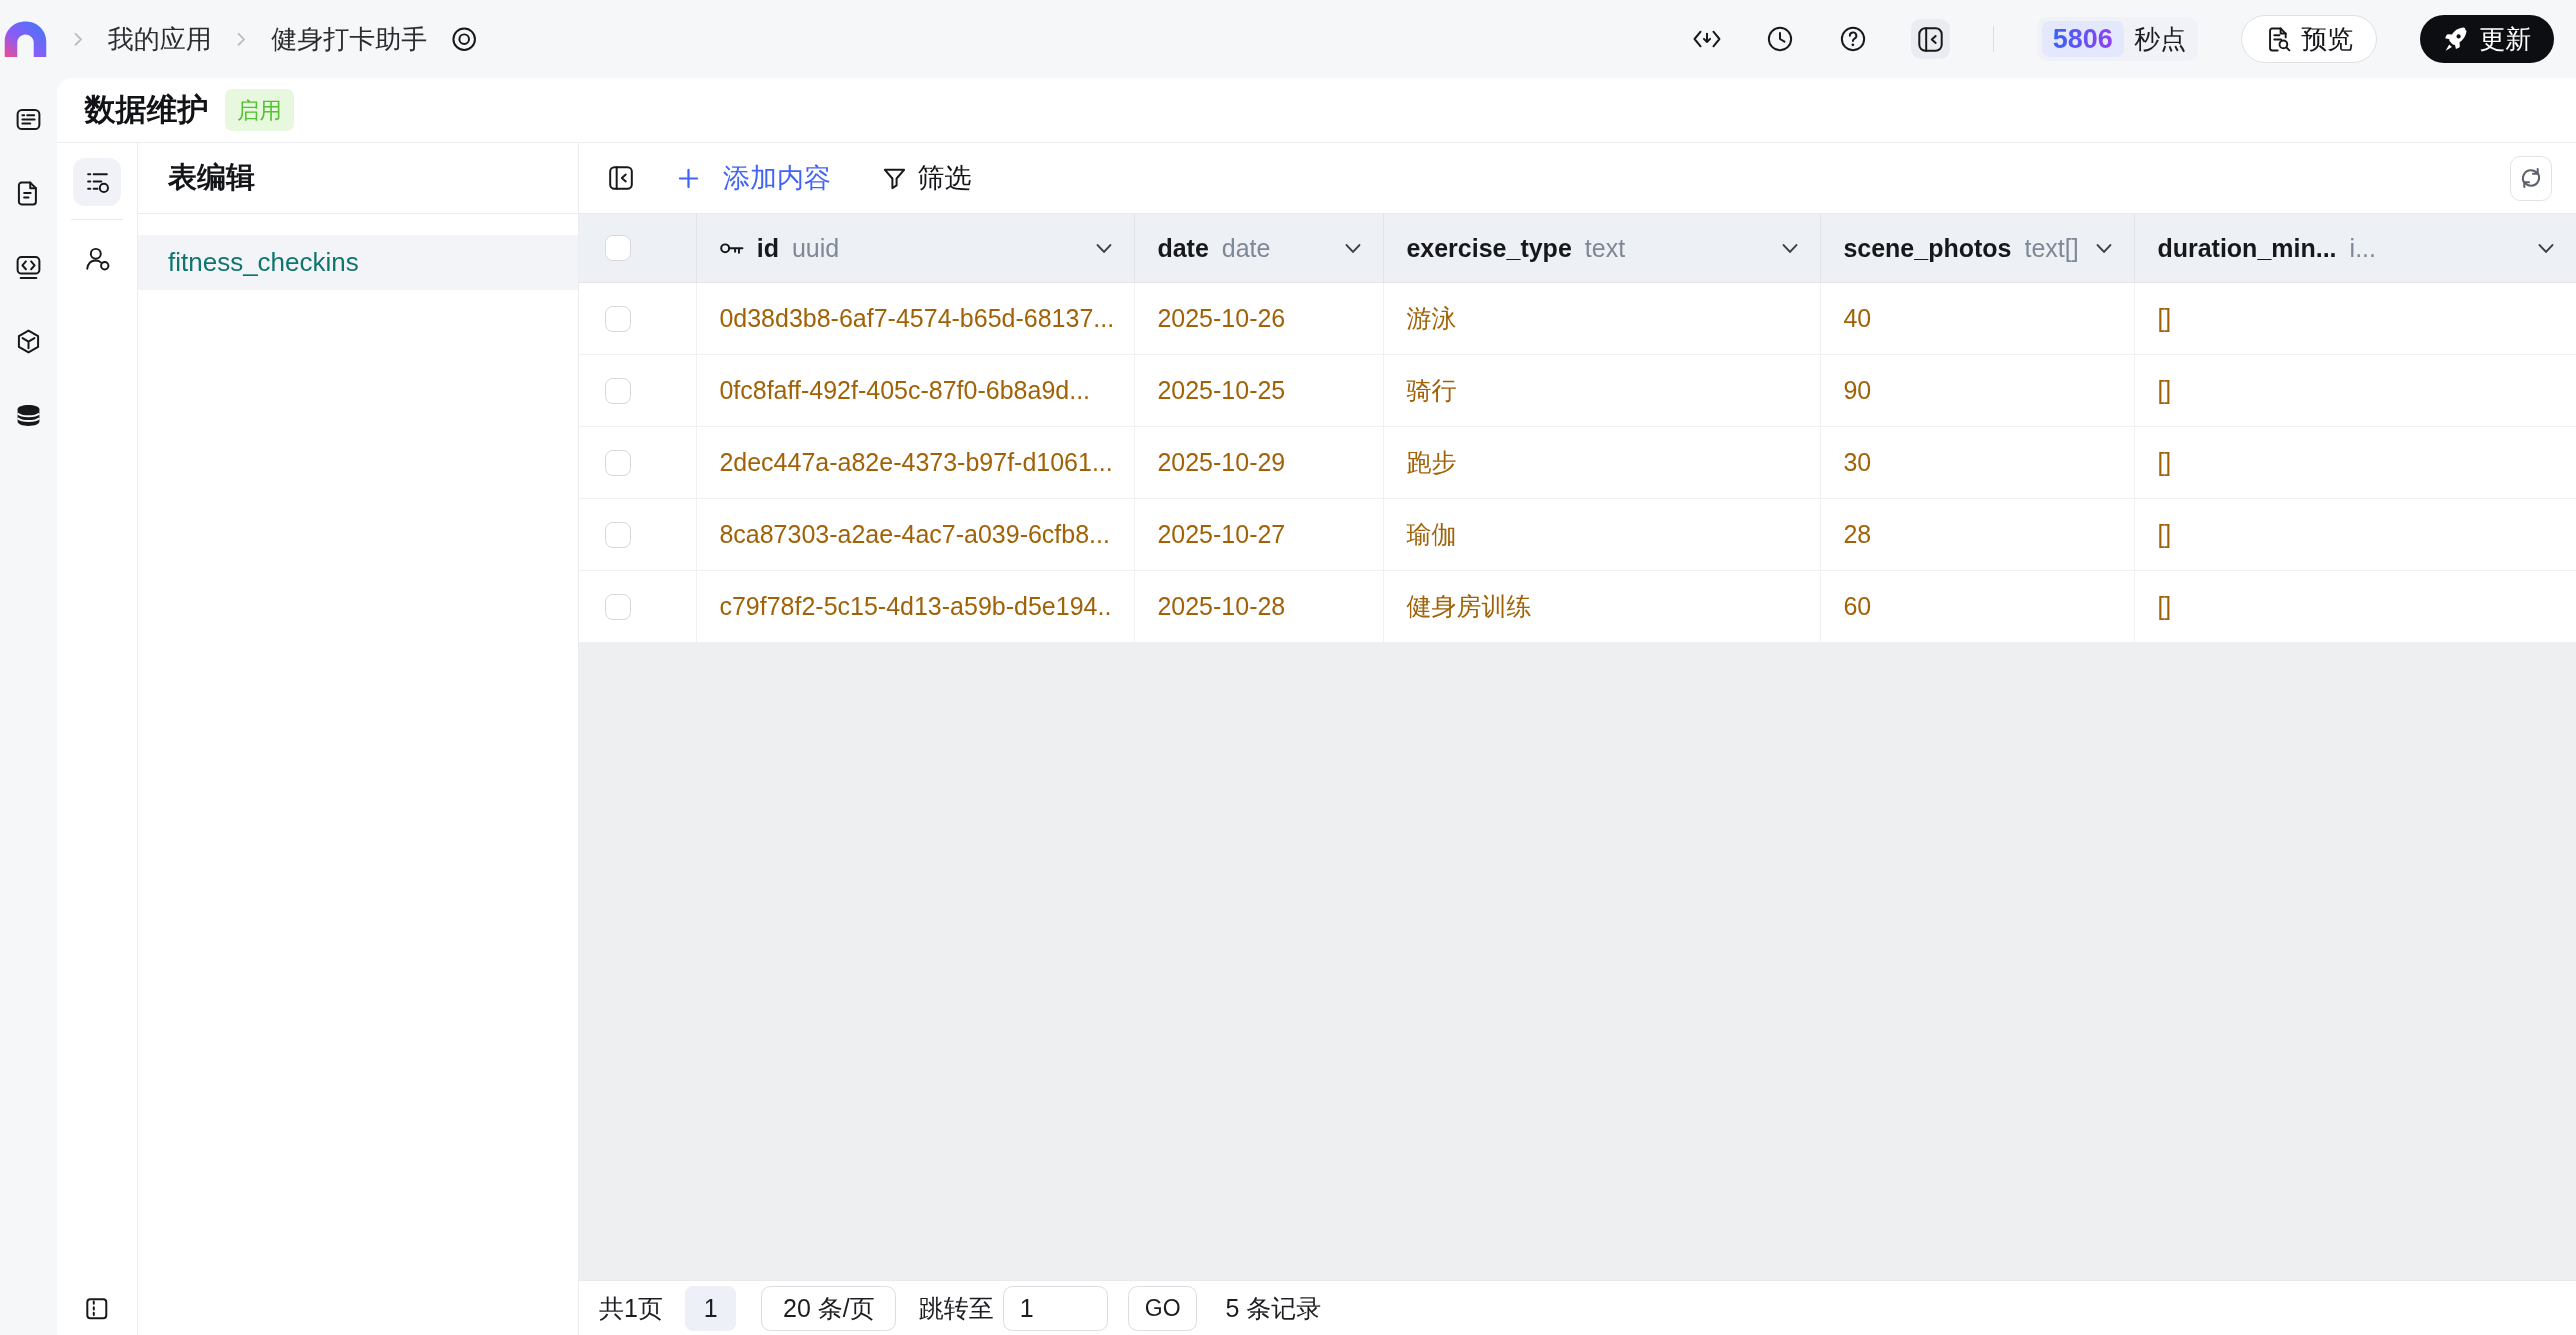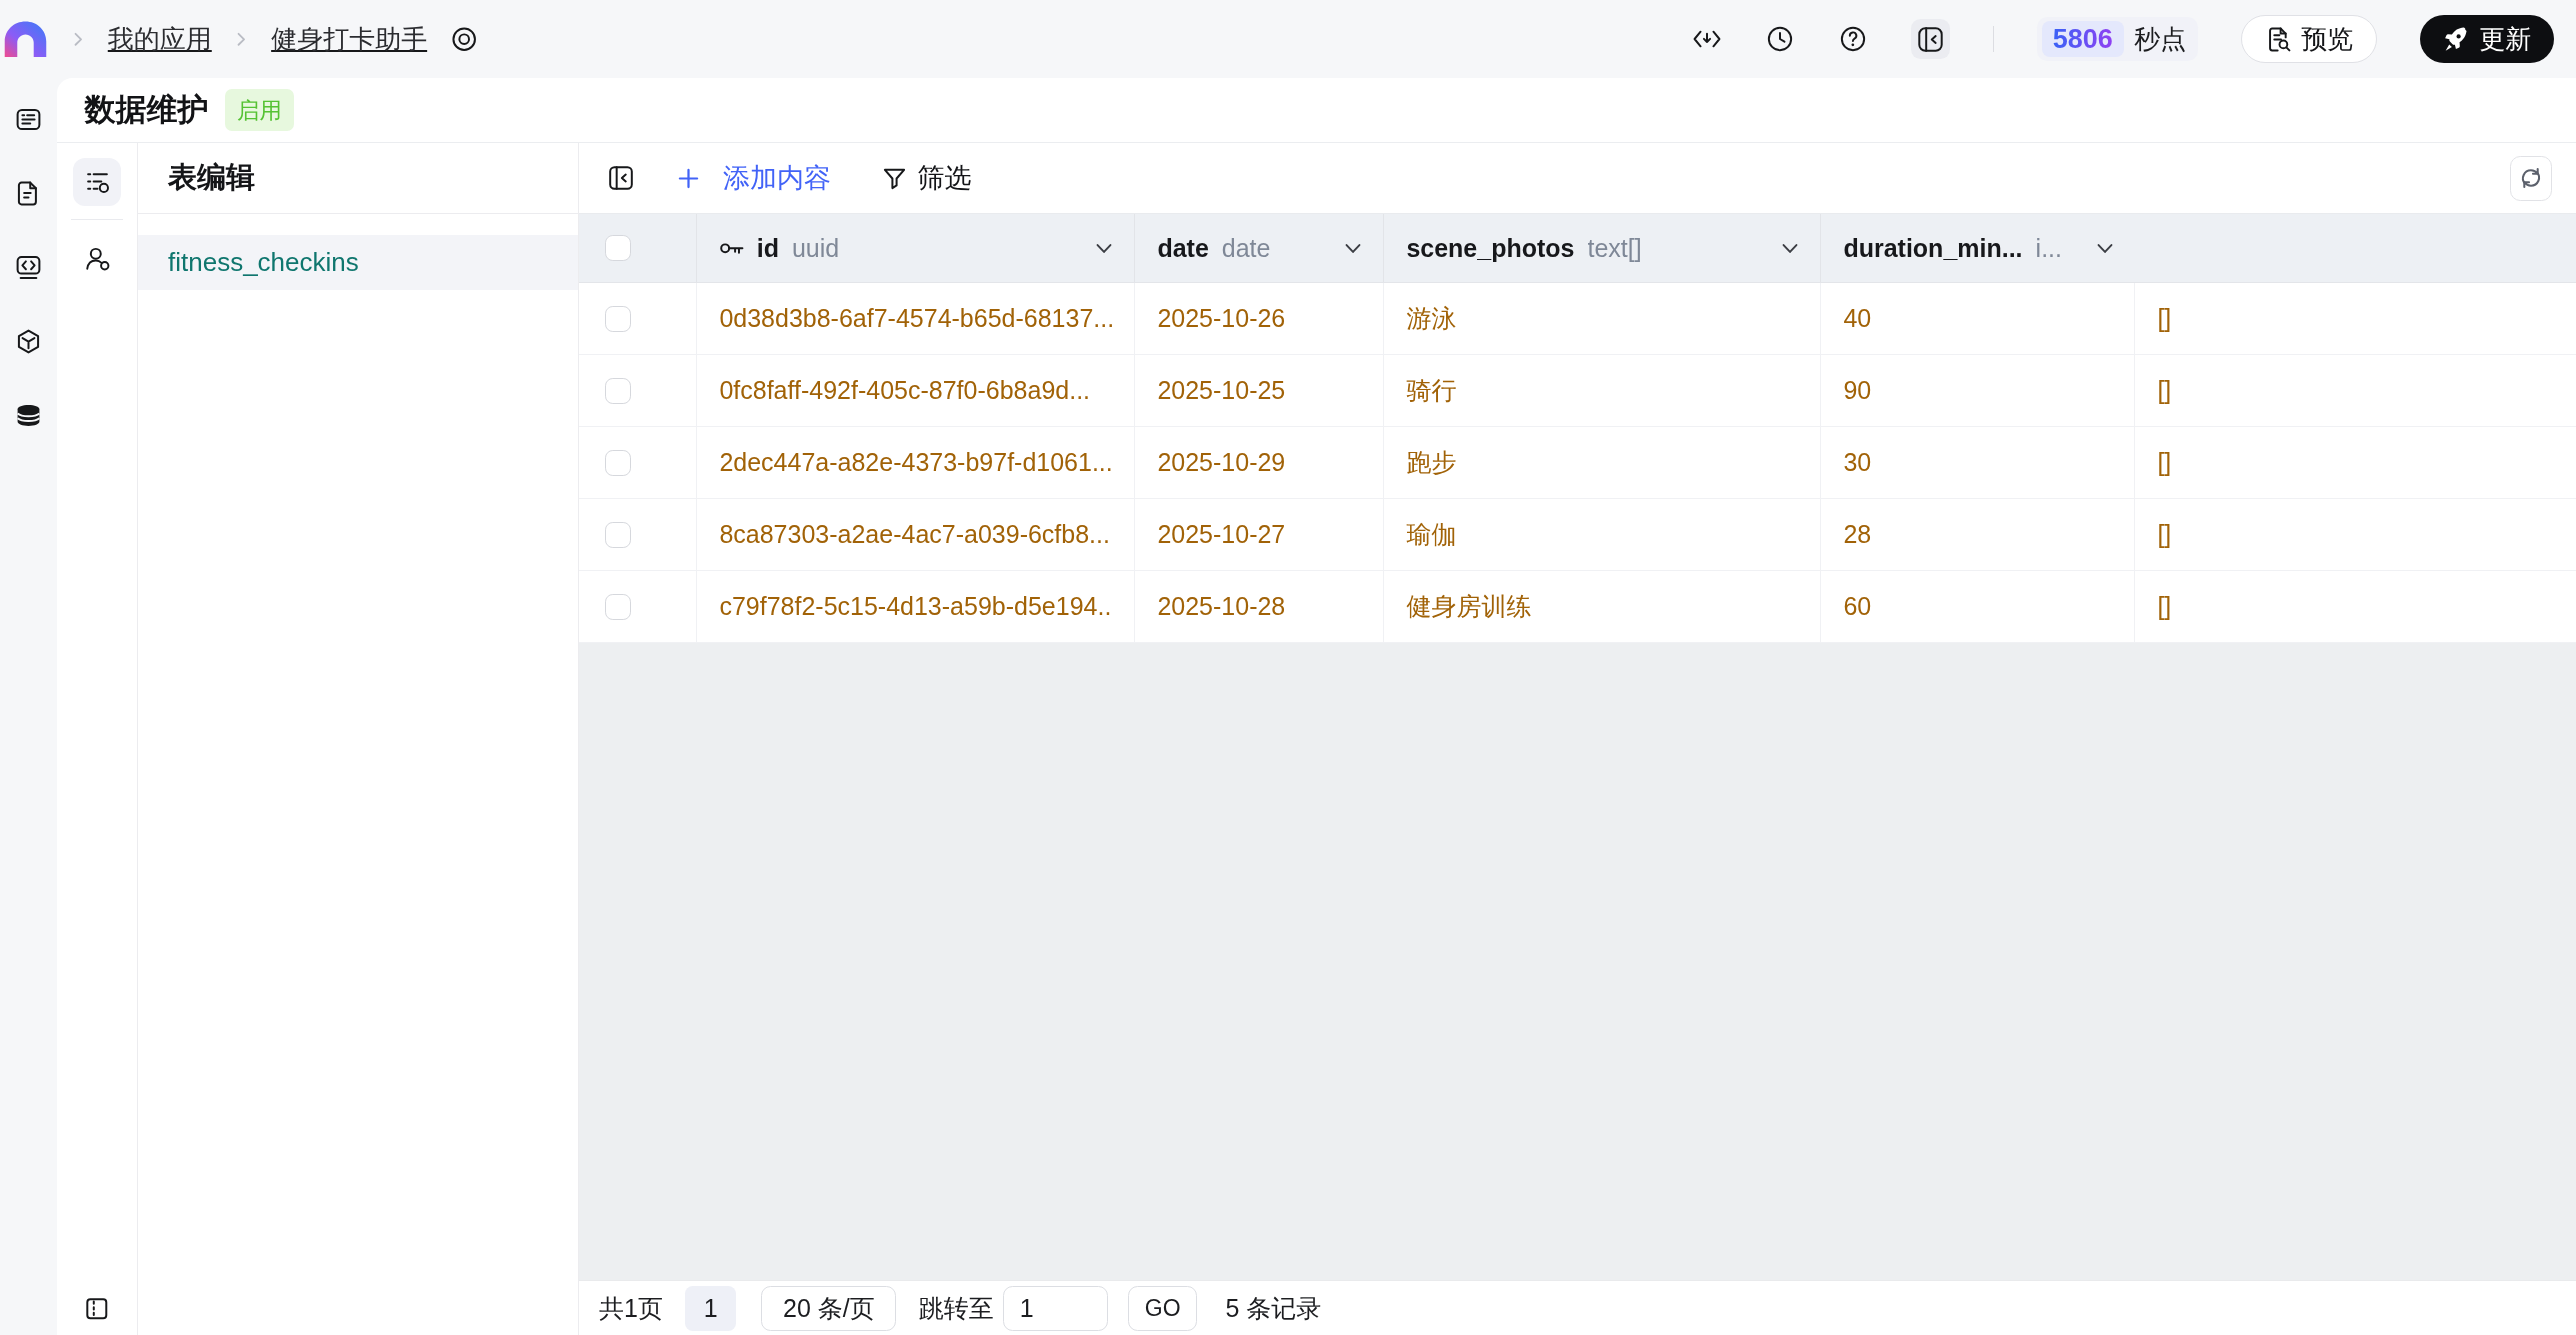--- a/index.html
+++ b/index.html
@@ -5,21 +5,21 @@
   * { box-sizing: border-box; margin: 0; padding: 0; }
   html,body { width:2576px; height:1335px; overflow:hidden; }
   body {
     font-family: "Liberation Sans", "DejaVu Sans", sans-serif;
     background:#f6f7f9; color:#17181a; position:relative;
   }
   svg { display:block; }
 
   
   .topbar { height:78px; display:flex; align-items:center; padding:0 22.4px 0 3.4px; }
-  .crumbs { display:flex; align-items:center; gap:22.4px;text-decoration:underline; }
+  .crumbs { display:flex; align-items:center; gap:22.4px; }
   .logo { width:45px; height:40px; }
   .crumb { font-size:26px; color:#2b2c30; white-space:nowrap; cursor:default; }
   .crumb-sep svg { width:14.6px; height:14.6px; }
   .target-ic svg { width:28.4px; height:28.4px; }
   .top-right { margin-left:auto; display:flex; align-items:center; gap:43px; }
   .tool-ic svg { width:30px; height:30px; }
   .tool-box { background:#ebecf1; border-radius:9.5px; padding:4.3px; }
   .tool-box svg { width:31px; height:31px; }
   .vdiv { width:0.9px; height:26px; background:#dcdde2; }
   .points-pill { display:flex; align-items:center; background:#f1f2f8; border-radius:10.3px; padding:4.3px 12px 4.3px 4.3px; gap:10.3px; }
@@ -326,20 +326,30 @@
     <span class="hname">date</span>
     <span class="htype">date</span>
     <span class="hchev">
       <svg viewBox="0 0 21 15">
                 <path d="M3 3.5l7.5 8 7.5-8" stroke="#3c3e44" stroke-width="2.3" fill="none" stroke-linecap="round" stroke-linejoin="round"></path>
               </svg>
     </span>
   </div>
           <div class="hcell">
 
+    <span class="hname">exercise_type</span>
+    <span class="htype">text</span>
+    <span class="hchev">
+      <svg viewBox="0 0 21 15">
+                <path d="M3 3.5l7.5 8 7.5-8" stroke="#3c3e44" stroke-width="2.3" fill="none" stroke-linecap="round" stroke-linejoin="round"></path>
+              </svg>
+    </span>
+  </div>
+          <div class="hcell">
+
     <span class="hname">scene_photos</span>
     <span class="htype">text[]</span>
     <span class="hchev">
       <svg viewBox="0 0 21 15">
                 <path d="M3 3.5l7.5 8 7.5-8" stroke="#3c3e44" stroke-width="2.3" fill="none" stroke-linecap="round" stroke-linejoin="round"></path>
               </svg>
     </span>
   </div>
           <div class="hcell">
 

